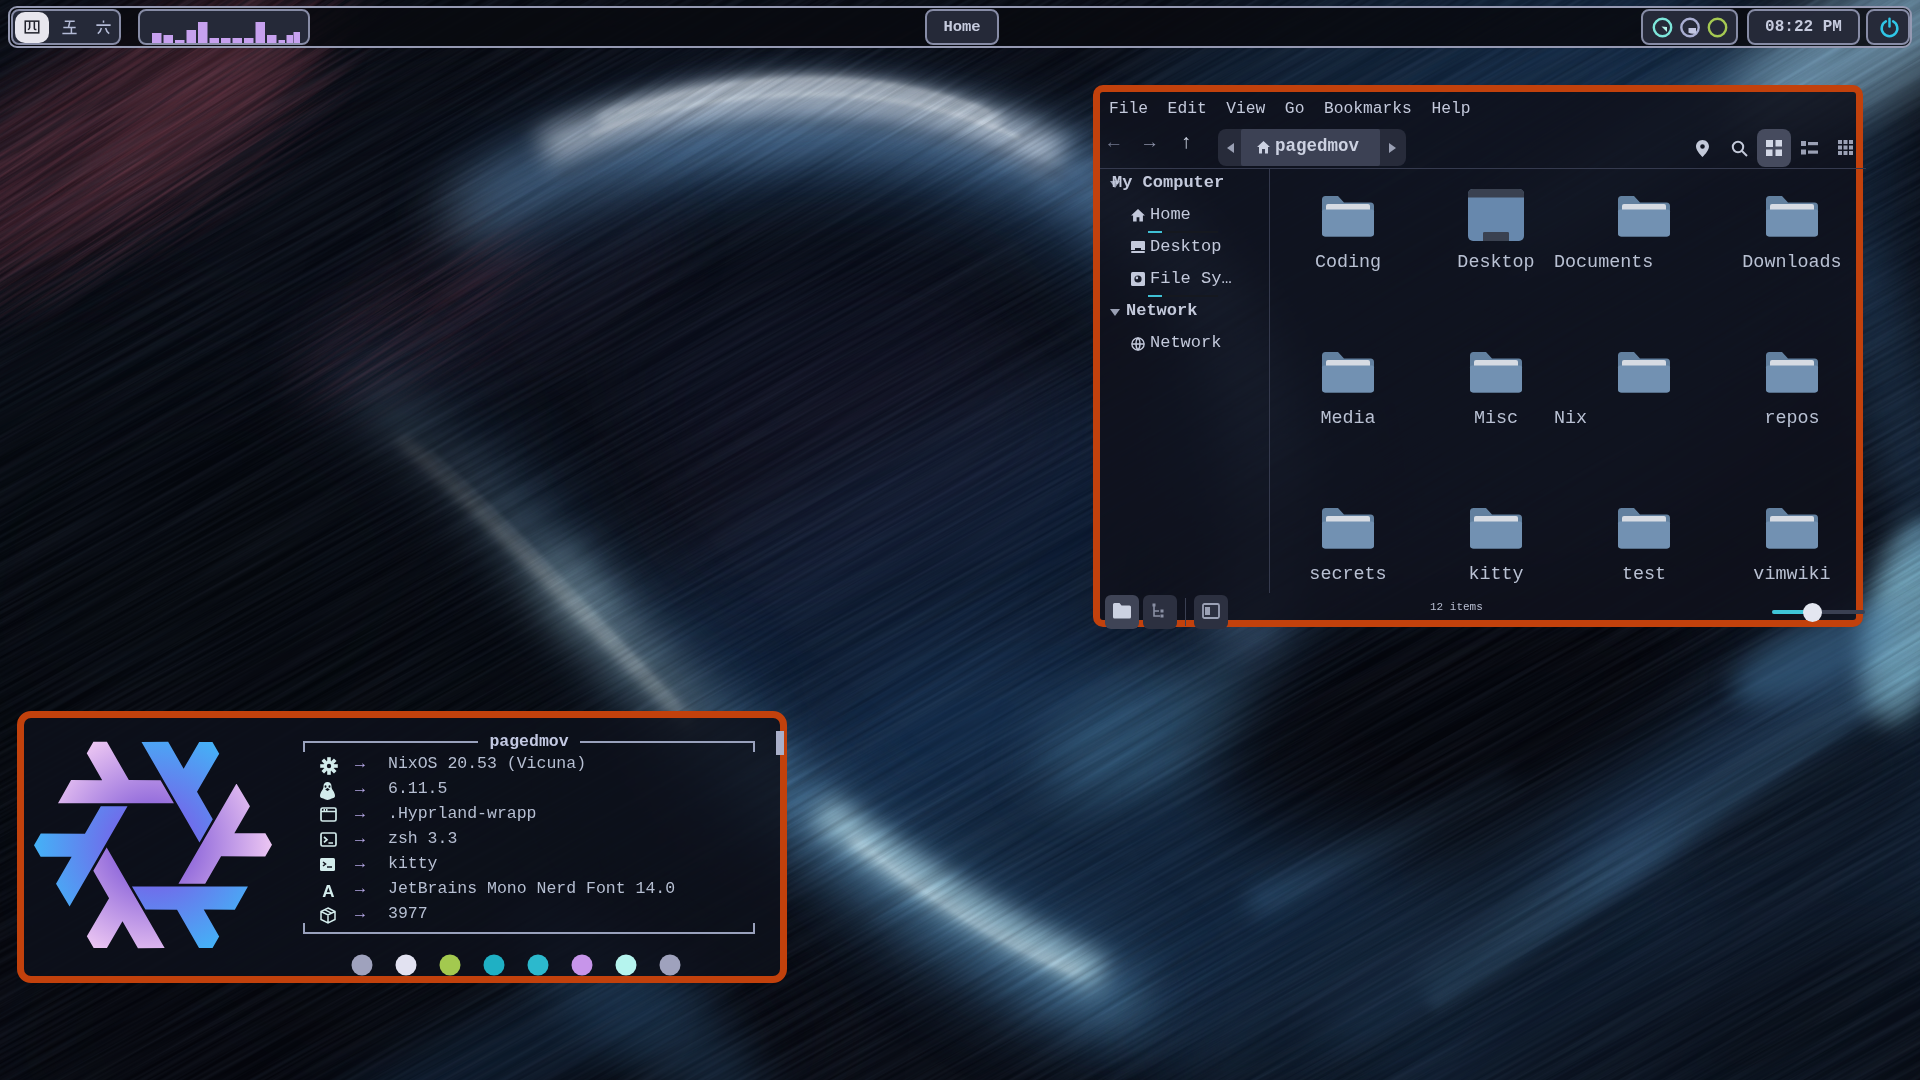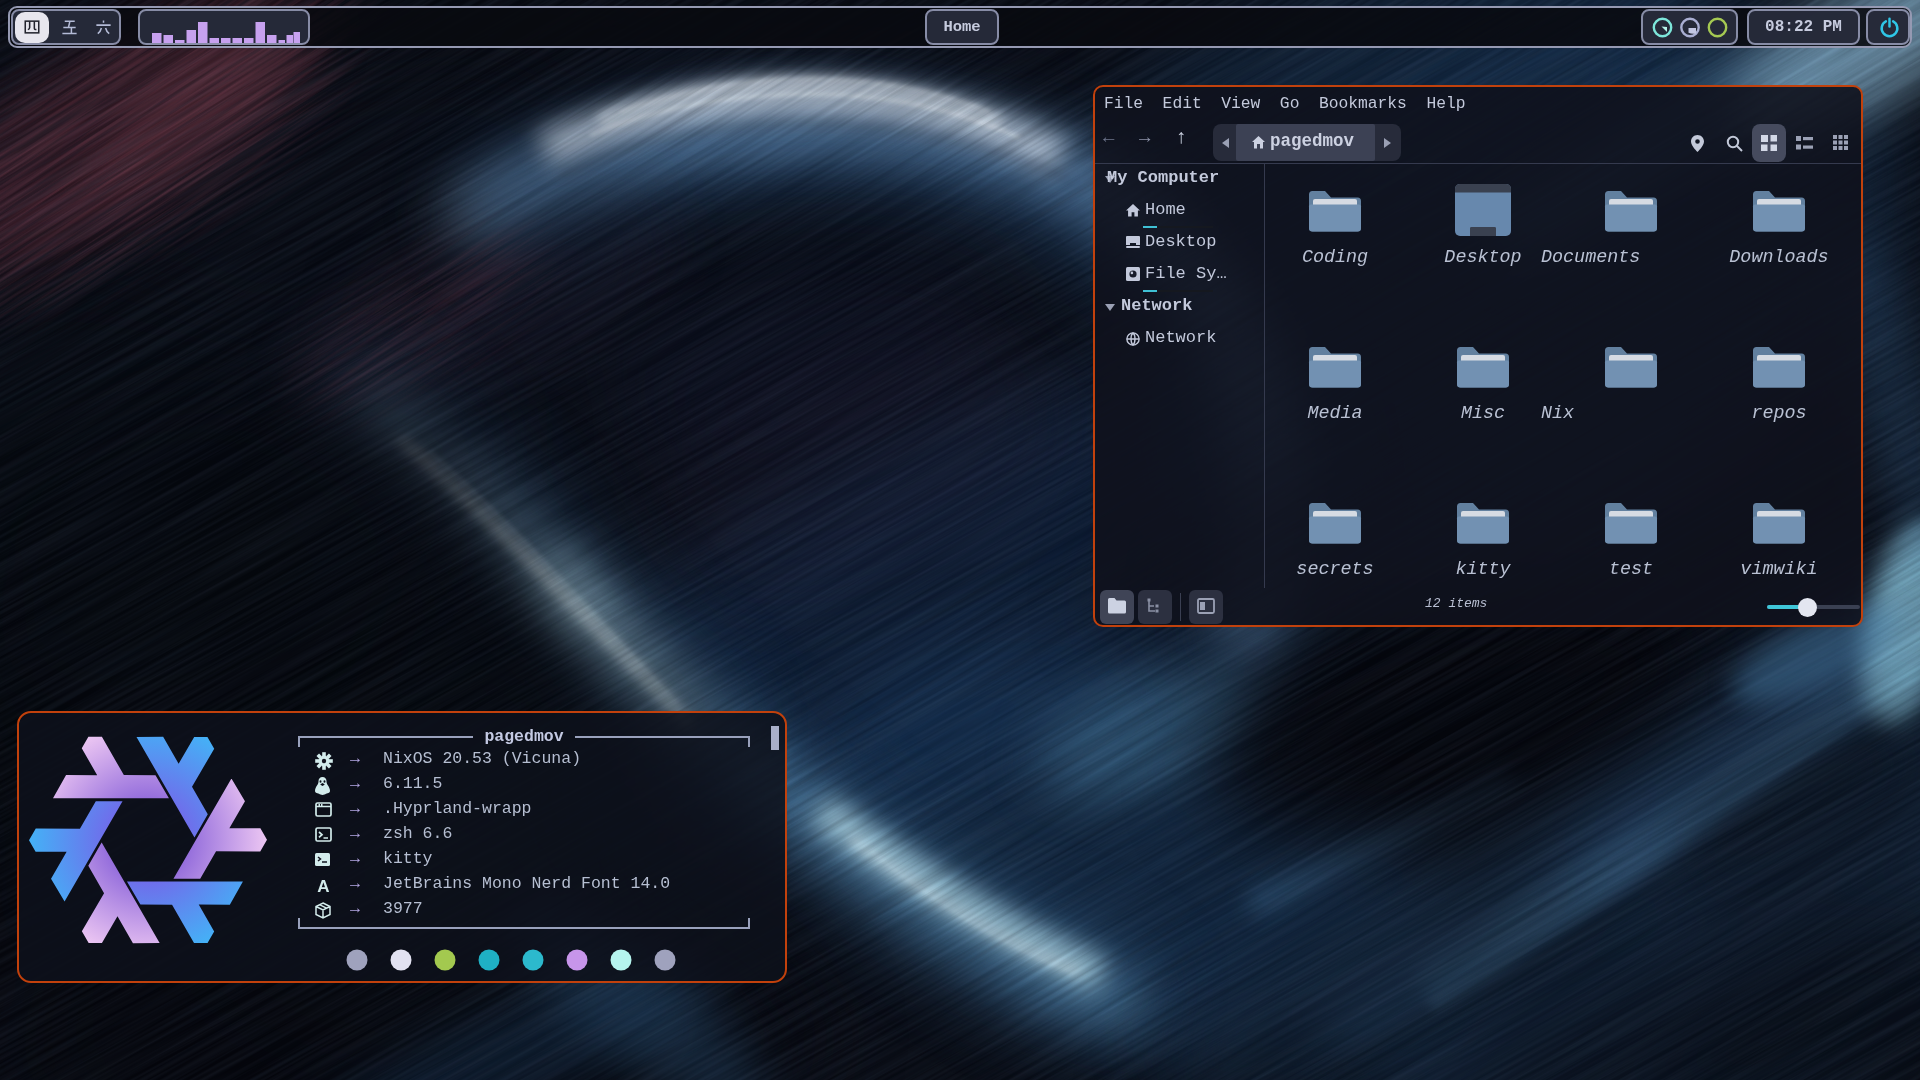--- a/index.html
+++ b/index.html
@@ -3,21 +3,21 @@
 <style>
   html,body{margin:0;padding:0;width:1920px;height:1080px;overflow:hidden;background:#070a13;}
   *{box-sizing:border-box;}
   body{font-family:"Liberation Mono",monospace;}
   .abs{position:absolute;}
   #wall{position:absolute;left:0;top:0;width:1920px;height:1080px;}
   
   #bar{position:absolute;left:8px;top:6px;width:1904px;height:42px;border:2px solid #9599b2;border-radius:9px;background:rgba(9,10,16,.88);}
   .wdg{position:absolute;top:1px;height:36px;border:2px solid #878ca6;border-radius:8px;background:rgba(40,44,60,.92);}
   
-  .win{position:absolute;border:2px solid #c2410c;background:rgba(16,18,29,.90);}
+  .win{position:absolute;border:7px solid #c2410c;background:rgba(16,18,29,.90);}
   .fol{color:#b9c1d3;}
 </style></head>
 <body>
 <svg id="wall" viewBox="0 0 1920 1080" preserveAspectRatio="none">
   <defs>
     <filter id="b40" x="-120%" y="-120%" width="340%" height="340%" color-interpolation-filters="sRGB">
         <feGaussianBlur stdDeviation="40"></feGaussianBlur>
       </filter>
     <filter id="b25" x="-120%" y="-120%" width="340%" height="340%" color-interpolation-filters="sRGB">
         <feGaussianBlur stdDeviation="25"></feGaussianBlur>
@@ -291,21 +291,21 @@
     <div class="abs" style="left:48px;top:126px;width:14px;height:2px;background:#3fc0d4;"></div>
     <div class="abs" style="left:10px;top:140px;width:0;height:0;border-top:7px solid #9aa0b4;border-left:5px solid transparent;border-right:5px solid transparent;"></div>
     <div class="abs" style="left:26px;top:132px;font-weight:bold;">Network</div>
     <svg class="abs" style="left:31px;top:168px;" width="14" height="14" viewBox="0 0 16 16" fill="none" stroke="#c3c9db" stroke-width="1.6">
         <circle cx="8" cy="8" r="7"></circle>
         <path d="M1 8 H15 M8 1 C5 3.5 5 12.5 8 15 M8 1 C11 3.5 11 12.5 8 15"></path>
       </svg>
     <div class="abs" style="left:50px;top:164px;">Network</div>
   </div>
 
-  <div id="grid" class="abs" style="left:162px;top:77px;width:596px;height:424px;font-style:italic;">
+  <div id="grid" class="abs" style="left:170px;top:77px;width:596px;height:424px;">
       <div>
         <div class="abs" style="left:50px;top:20px;"><svg width="56" height="48" viewBox="0 0 56 48">
             <path d="M2 44 V10.5 Q2 7 5.5 7 H18 l6 6.5 H50.5 Q54 13.5 54 17 V44 Q54 47.5 50.5 47.5 H5.5 Q2 47.5 2 44 Z" fill="#62809f"></path>
             <rect x="6" y="15" width="44" height="9" rx="2" fill="#d6dbe3"></rect>
             <path d="M2 44 V22.5 Q2 20.5 4 20.5 H52 Q54 20.5 54 22.5 V44 Q54 47.5 50.5 47.5 H5.5 Q2 47.5 2 44Z" fill="#7291b2"></path>
           </svg></div>
         <div class="abs fol" style="left:-12px;top:83px;width:180px;text-align:center;font-size:18.4px;">Coding</div>
       </div>
       <div>
         <div class="abs" style="left:198px;top:20px;"><svg width="56" height="52" viewBox="0 0 56 52">
@@ -408,21 +408,21 @@
         <rect x="1.5" y="0.5" width="3" height="3" fill="#8a90a4" stroke="none"></rect>
         <rect x="9.5" y="6.5" width="3" height="3" fill="#8a90a4" stroke="none"></rect>
         <rect x="9.5" y="11.5" width="3" height="3" fill="#8a90a4" stroke="none"></rect>
       </svg>
     <div class="abs" style="left:85px;top:5px;width:1px;height:28px;background:#3a3f52;"></div>
     <div class="abs" style="left:94px;top:2px;width:34px;height:34px;background:#2c3040;border-radius:6px;"></div>
     <svg class="abs" style="left:102px;top:10px;" width="18" height="16" viewBox="0 0 18 16" fill="none" stroke="#9ba1b5" stroke-width="1.8">
         <rect x="1" y="1" width="16" height="14" rx="1.5"></rect>
         <rect x="3" y="4" width="5" height="8" fill="#9ba1b5" stroke="none"></rect>
       </svg>
-    <div class="abs" style="left:330px;top:8px;font-size:13px;color:#b8bfd2;font-style:italic;">12 items</div>
+    <div class="abs" style="left:330px;top:8px;font-size:11px;color:#b8bfd2;">12 items</div>
     <div class="abs" style="left:672px;top:17px;width:93px;height:4px;border-radius:2px;background:#3a4052;"></div>
     <div class="abs" style="left:672px;top:17px;width:40px;height:4px;border-radius:2px;background:#3fc6d8;"></div>
     <div class="abs" style="left:703px;top:10px;width:19px;height:19px;border-radius:50%;background:#e3e6f0;"></div>
   </div>
 </div>
 
 <div id="term" class="win" style="left:17px;top:711px;width:770px;height:272px;border-radius:14px;background:rgba(14,17,28,.87);">
   <svg class="abs" style="left:10px;top:8px;" width="238" height="238" viewBox="0 0 24 24">
     <defs>
       <radialGradient id="gLav" cx="12" cy="12" r="11.8" gradientUnits="userSpaceOnUse">
@@ -487,21 +487,21 @@
           <rect x="1" y="1" width="15" height="13" rx="1.5"></rect>
           <path d="M1 4.5 H16 M3.5 2.8 H5 M6 2.8 H7.5"></path>
         </svg></div>
       <div class="abs" style="left:331px;top:85.82px;color:#b4a6e4;">→</div>
       <div class="abs" style="left:364px;top:85.82px;">.Hyprland-wrapp</div>
       <div class="abs" style="left:296px;top:113.98px;"><svg width="17" height="15" viewBox="0 0 17 15" fill="none" stroke="#d3ecec" stroke-width="1.7">
           <rect x="1" y="1" width="15" height="13" rx="1.5"></rect>
           <path d="M4 5 L7 7.7 L4 10.4 M8.5 11 H13"></path>
         </svg></div>
       <div class="abs" style="left:331px;top:110.98px;color:#b4a6e4;">→</div>
-      <div class="abs" style="left:364px;top:110.98px;">zsh 6.6</div>
+      <div class="abs" style="left:364px;top:110.98px;">zsh 3.3</div>
       <div class="abs" style="left:296px;top:139.14px;"><svg width="15" height="13" viewBox="0 0 15 13">
           <rect x="0" y="0" width="15" height="13" rx="1.5" fill="#d3ecec"></rect>
           <path d="M3 4 L5.5 6 L3 8 M7 9 H12" stroke="#12141f" stroke-width="1.5" fill="none"></path>
         </svg></div>
       <div class="abs" style="left:331px;top:136.14px;color:#b4a6e4;">→</div>
       <div class="abs" style="left:364px;top:136.14px;">kitty</div>
       <div class="abs" style="left:296px;top:164.3px;"><svg width="17" height="17" viewBox="0 0 17 17">
           <text x="8.5" y="14.5" text-anchor="middle" font-family="Liberation Sans" font-weight="bold" font-size="17" fill="#d3ecec">A</text>
         </svg></div>
       <div class="abs" style="left:331px;top:161.3px;color:#b4a6e4;">→</div>

